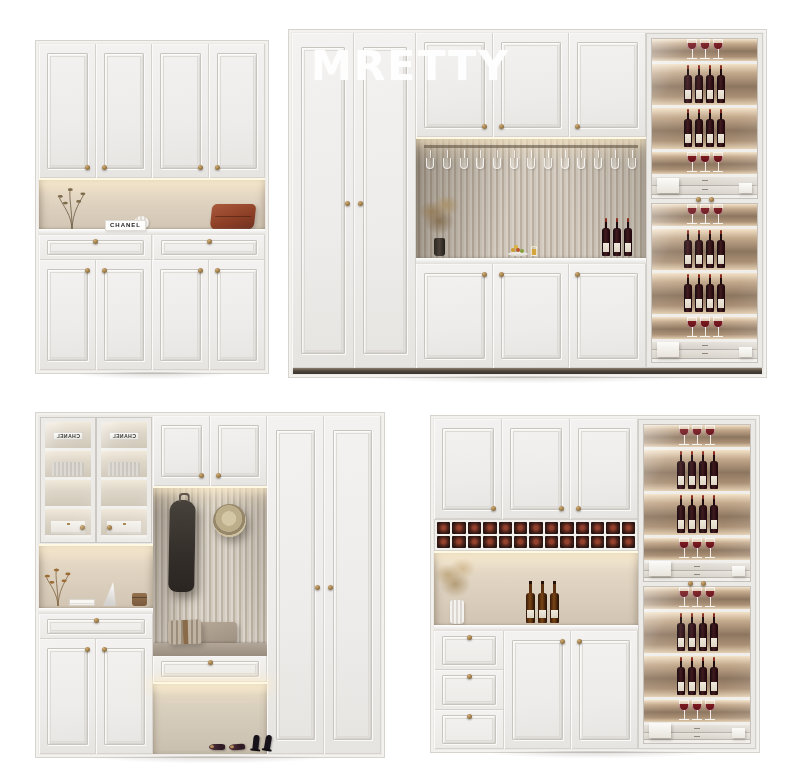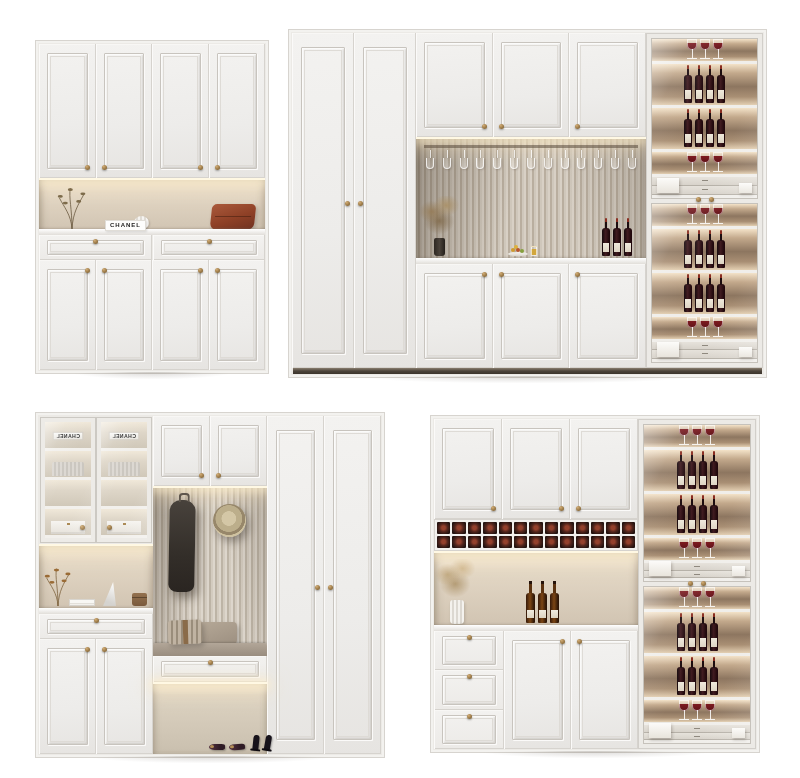--- a/index.html
+++ b/index.html
@@ -464,20 +464,21 @@
             <i class="wbox b1"></i>
             <i class="wbox b2"></i>
           </div>
           <i class="glass-glare"></i>
         </div>
         <b class="knob gk1"></b>
         <b class="knob gk2"></b>
       </div>
     </div>
     <i class="plinth-block"></i>
+    <div class="watermark">MRETTY</div>
     <i class="floor-shadow"></i>
   </section>
 
   <section class="panel" style="left:35px; top:412px; width:350px; height:346px;">
     <div class="cols" style="height:338px">
       <div class="col" style="width:114px">
         <div class="gcab" style="height:128px">
           <div class="gpane">
             <div class="gsec">
               <span class="chanel-box">CHANEL</span>

